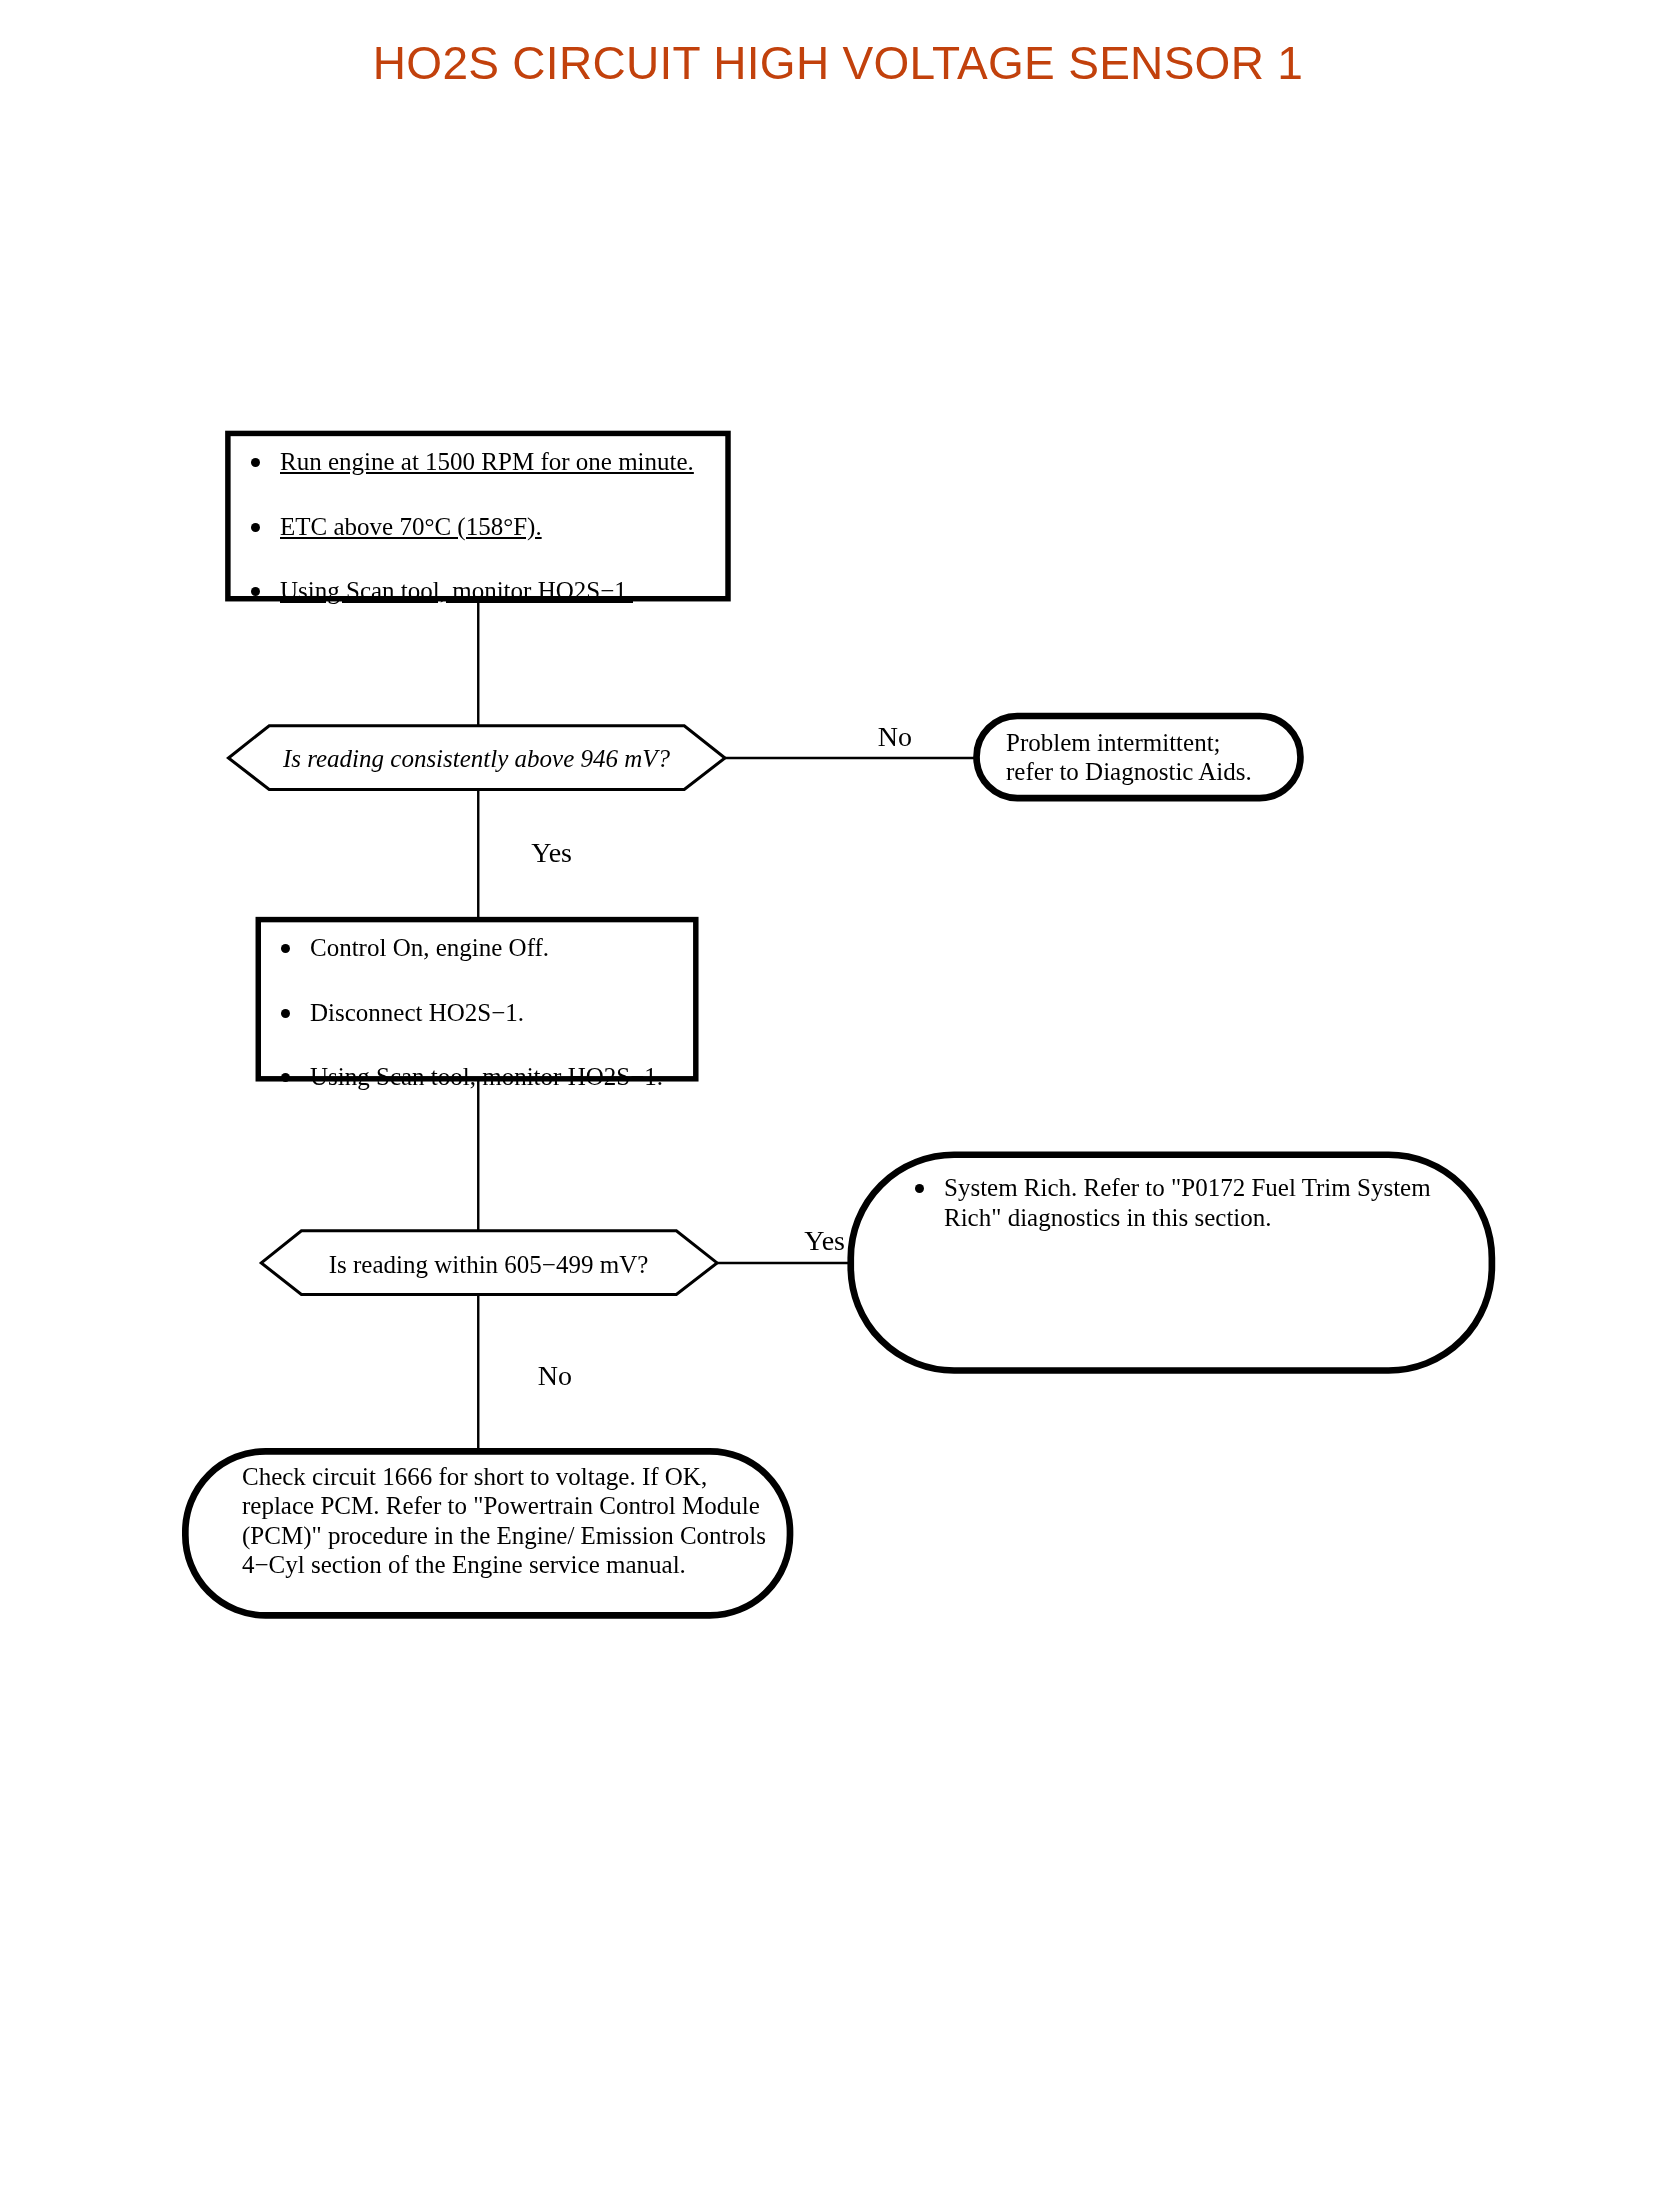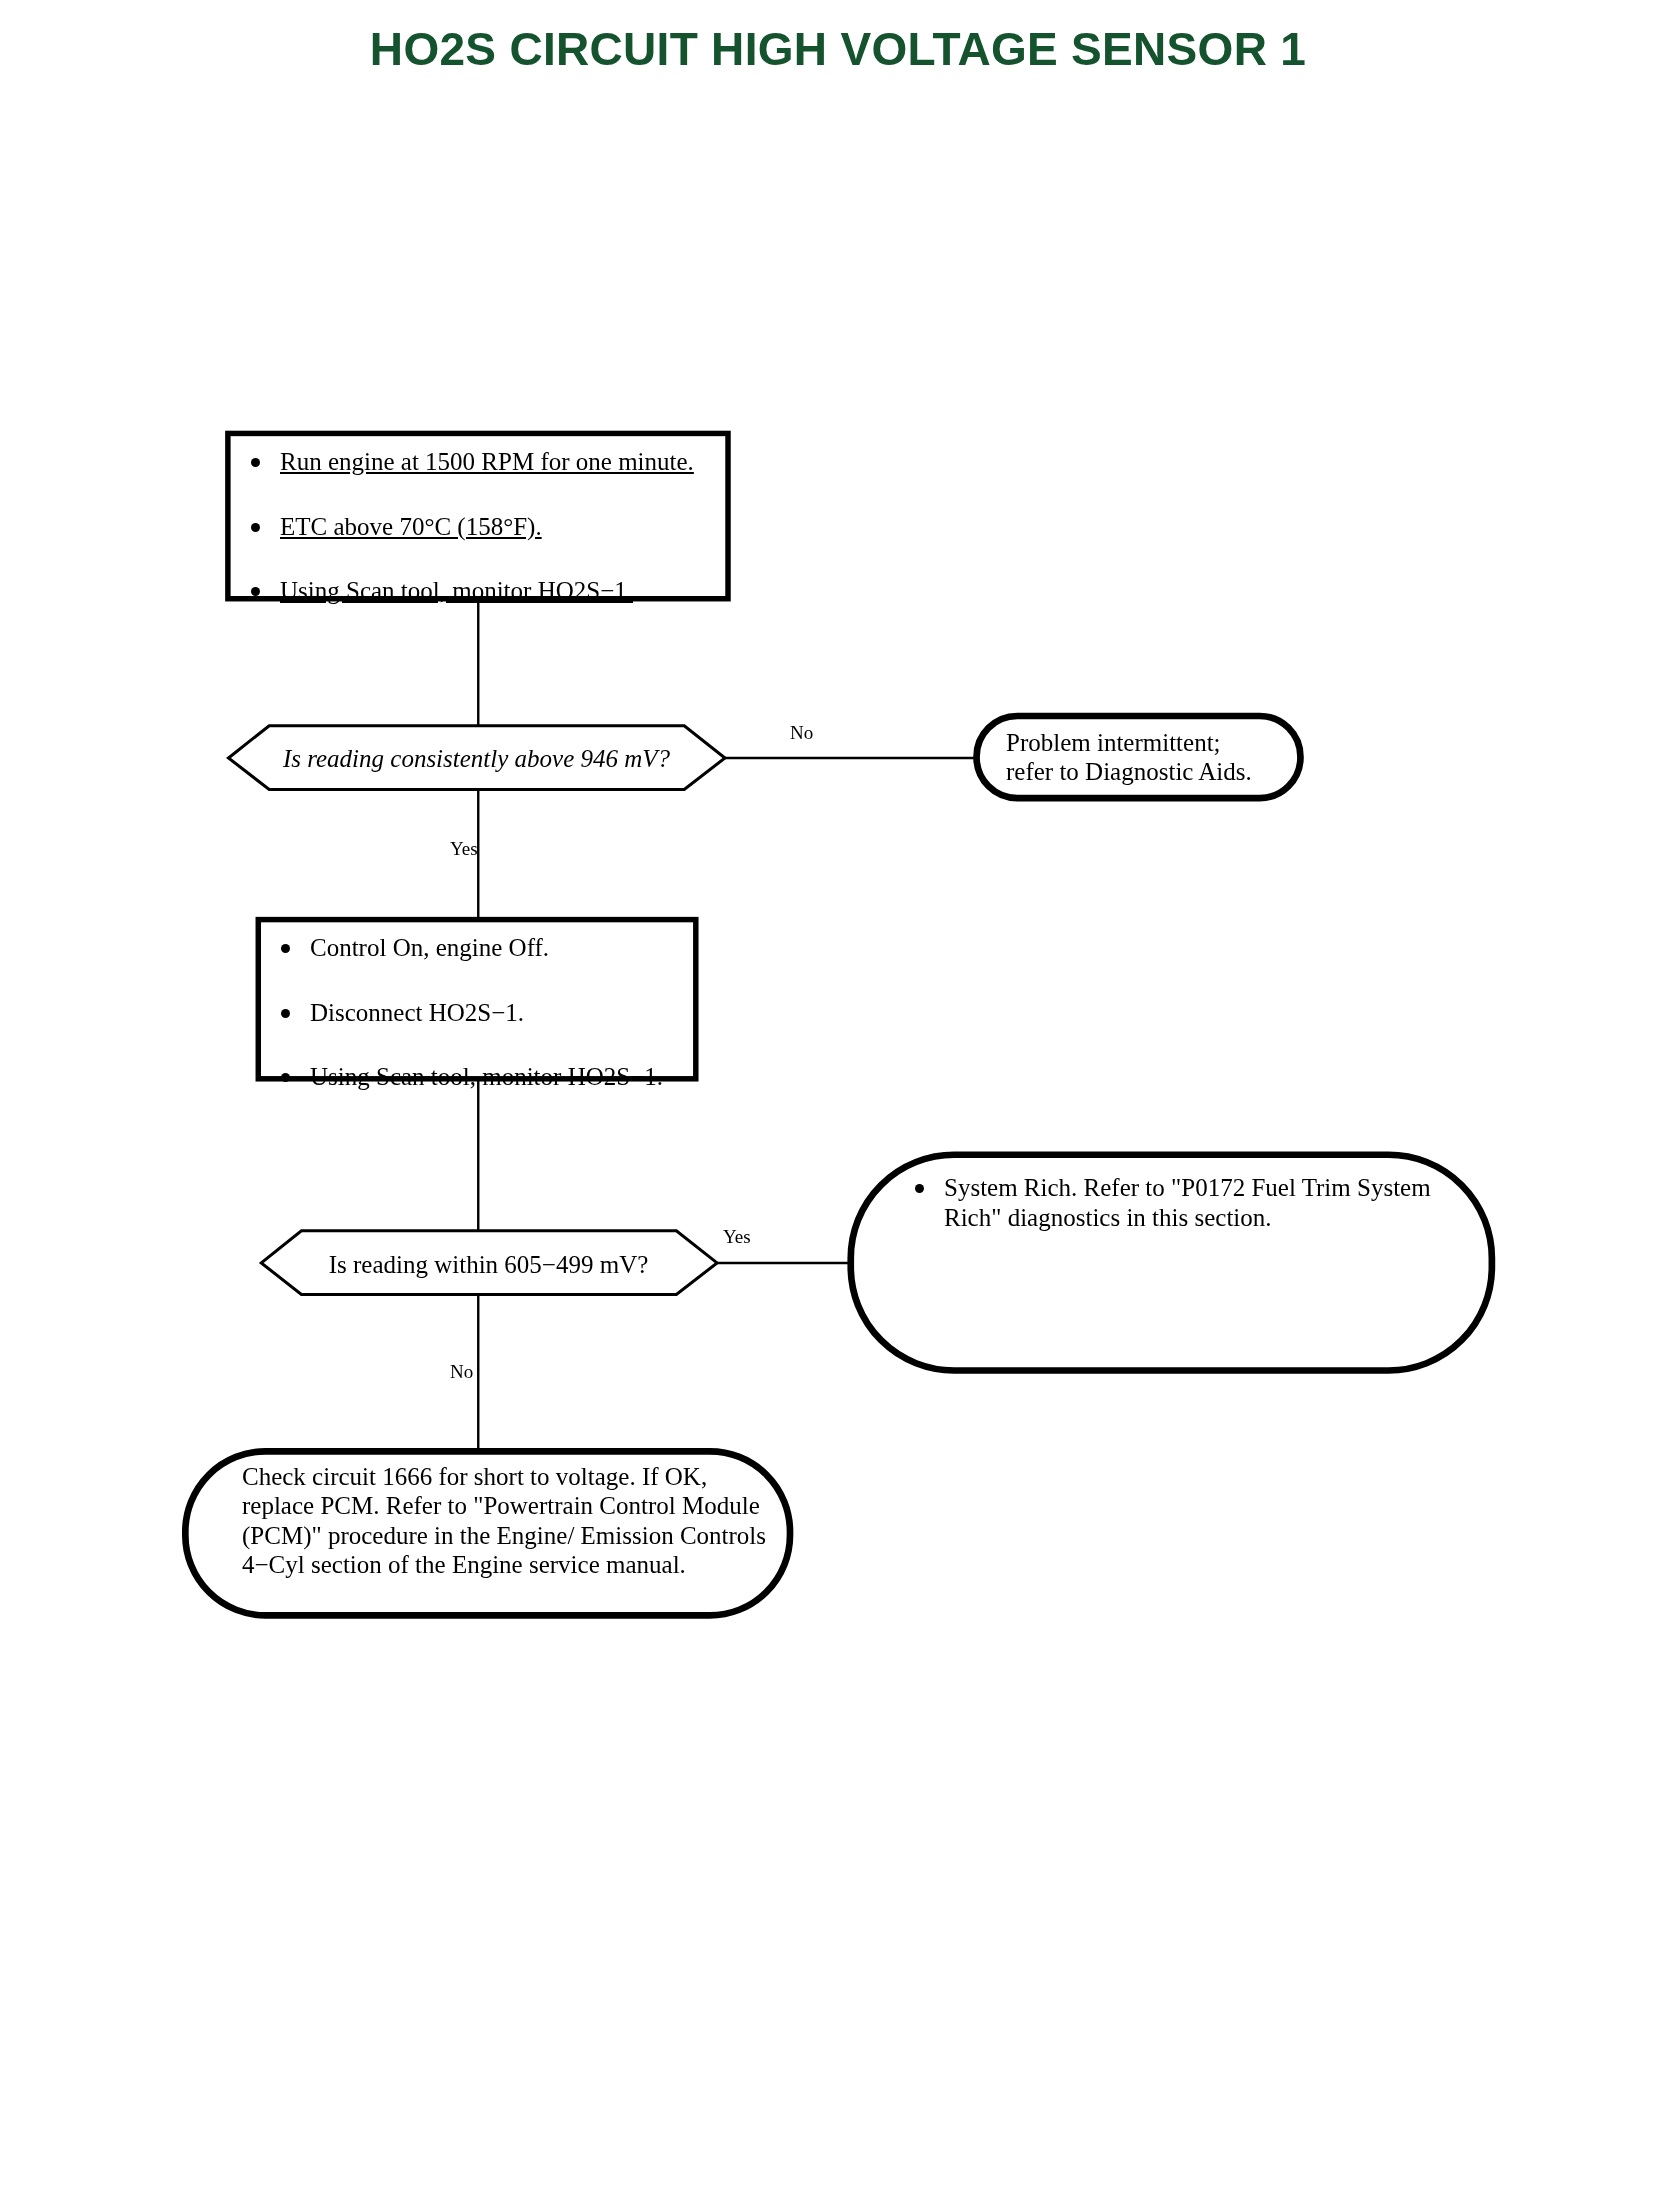--- a/index.html
+++ b/index.html
@@ -23,28 +23,28 @@
   }
   #flow-svg {
     position: absolute;
     left: 0; top: 0;
     width: 1676px;
     height: 2205px;
   }
   .page-title {
     position: absolute;
     left: 0;
-    top: 22px;
+    top: 36px;
     width: 1676px;
     text-align: center;
     font-family: "Liberation Sans", "DejaVu Sans", sans-serif;
     font-size: 46px;
-    font-weight: bold;
+    font-weight: normal;
     letter-spacing: 0.3px;
-    color: #14532d;
+    color: #c2410c;
   }
   .bullet-list {
     position: absolute;
     list-style: none;
     margin: 0;
     padding: 0;
   }
   .bullet-list li {
     position: relative;
     padding-left: 40px;
@@ -68,23 +68,23 @@
     margin-top: 29px;
   }
   .decision-label {
     position: absolute;
     font-size: 25px;
     line-height: 1;
     text-align: center;
   }
   .branch-label {
     position: absolute;
-    font-size: 19px;
+    font-size: 28px;
     line-height: 1;
-    text-align: left;
+    text-align: right;
   }
   .term-text {
     position: absolute;
     font-size: 25px;
     line-height: 1.17;
   }
 </style>
 </head>
 <body>
 

